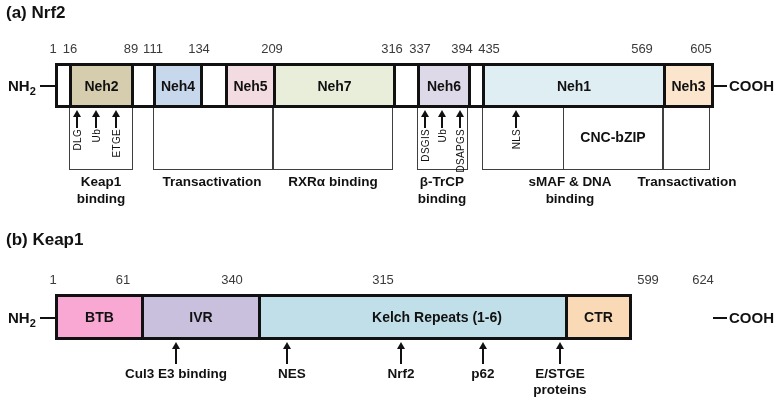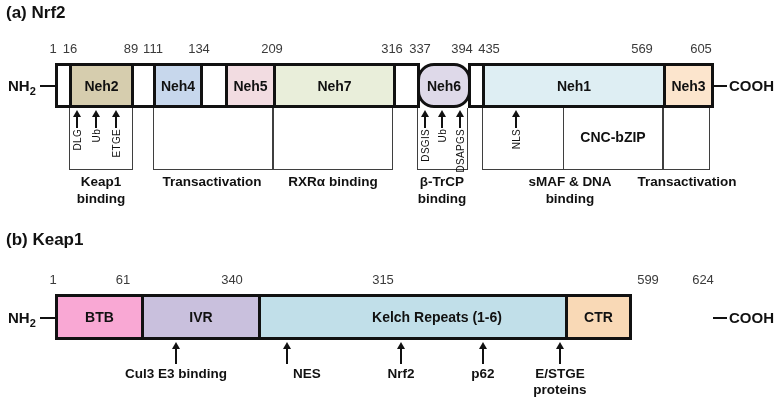--- a/index.html
+++ b/index.html
@@ -84,21 +84,21 @@
       </div>
     <div class="seg" style="width: 51px; background-color: rgb(242, 220, 225);">
         <span class="seg-label">Neh5</span>
       </div>
     <div class="seg" style="width: 123px; background-color: rgb(233, 238, 218);">
         <span class="seg-label">Neh7</span>
       </div>
     <div class="seg" style="width: 27px; background-color: rgb(255, 255, 255);">
         <span class="seg-label"></span>
       </div>
-    <div class="seg" style="width: 54px; background-color: rgb(222, 217, 233); border-radius: 17px;">
+    <div class="seg" style="width: 54px; background-color: rgb(222, 217, 233);">
         <span class="seg-label">Neh6</span>
       </div>
     <div class="seg" style="width: 17px; background-color: rgb(255, 255, 255);">
         <span class="seg-label"></span>
       </div>
     <div class="seg" style="width: 184px; background-color: rgb(222, 238, 243);">
         <span class="seg-label">Neh1</span>
       </div>
     <div class="seg" style="width: 51px; background-color: rgb(252, 229, 205);">
         <span class="seg-label">Neh3</span>
@@ -206,21 +206,21 @@
   <div class="arrow-std" style="left:175px; top:349px;"></div>
   <div class="arrow-std" style="left:286px; top:349px;"></div>
   <div class="arrow-std" style="left:400px; top:349px;"></div>
   <div class="arrow-std" style="left:482px; top:349px;"></div>
   <div class="arrow-std" style="left:559px; top:349px;"></div>
 
   <div class="marker-label" style="left:176px; top:366px;">
     <div>Cul3 E3 binding</div>
     <div></div>
   </div>
-  <div class="marker-label" style="left:287px; top:366px;padding-left:40px;">
+  <div class="marker-label" style="left:272px; top:366px;padding-left:40px;">
     <div>NES</div>
     <div></div>
   </div>
   <div class="marker-label" style="left:401px; top:366px;">
     <div>Nrf2</div>
     <div></div>
   </div>
   <div class="marker-label" style="left:483px; top:366px;">
     <div>p62</div>
     <div></div>

